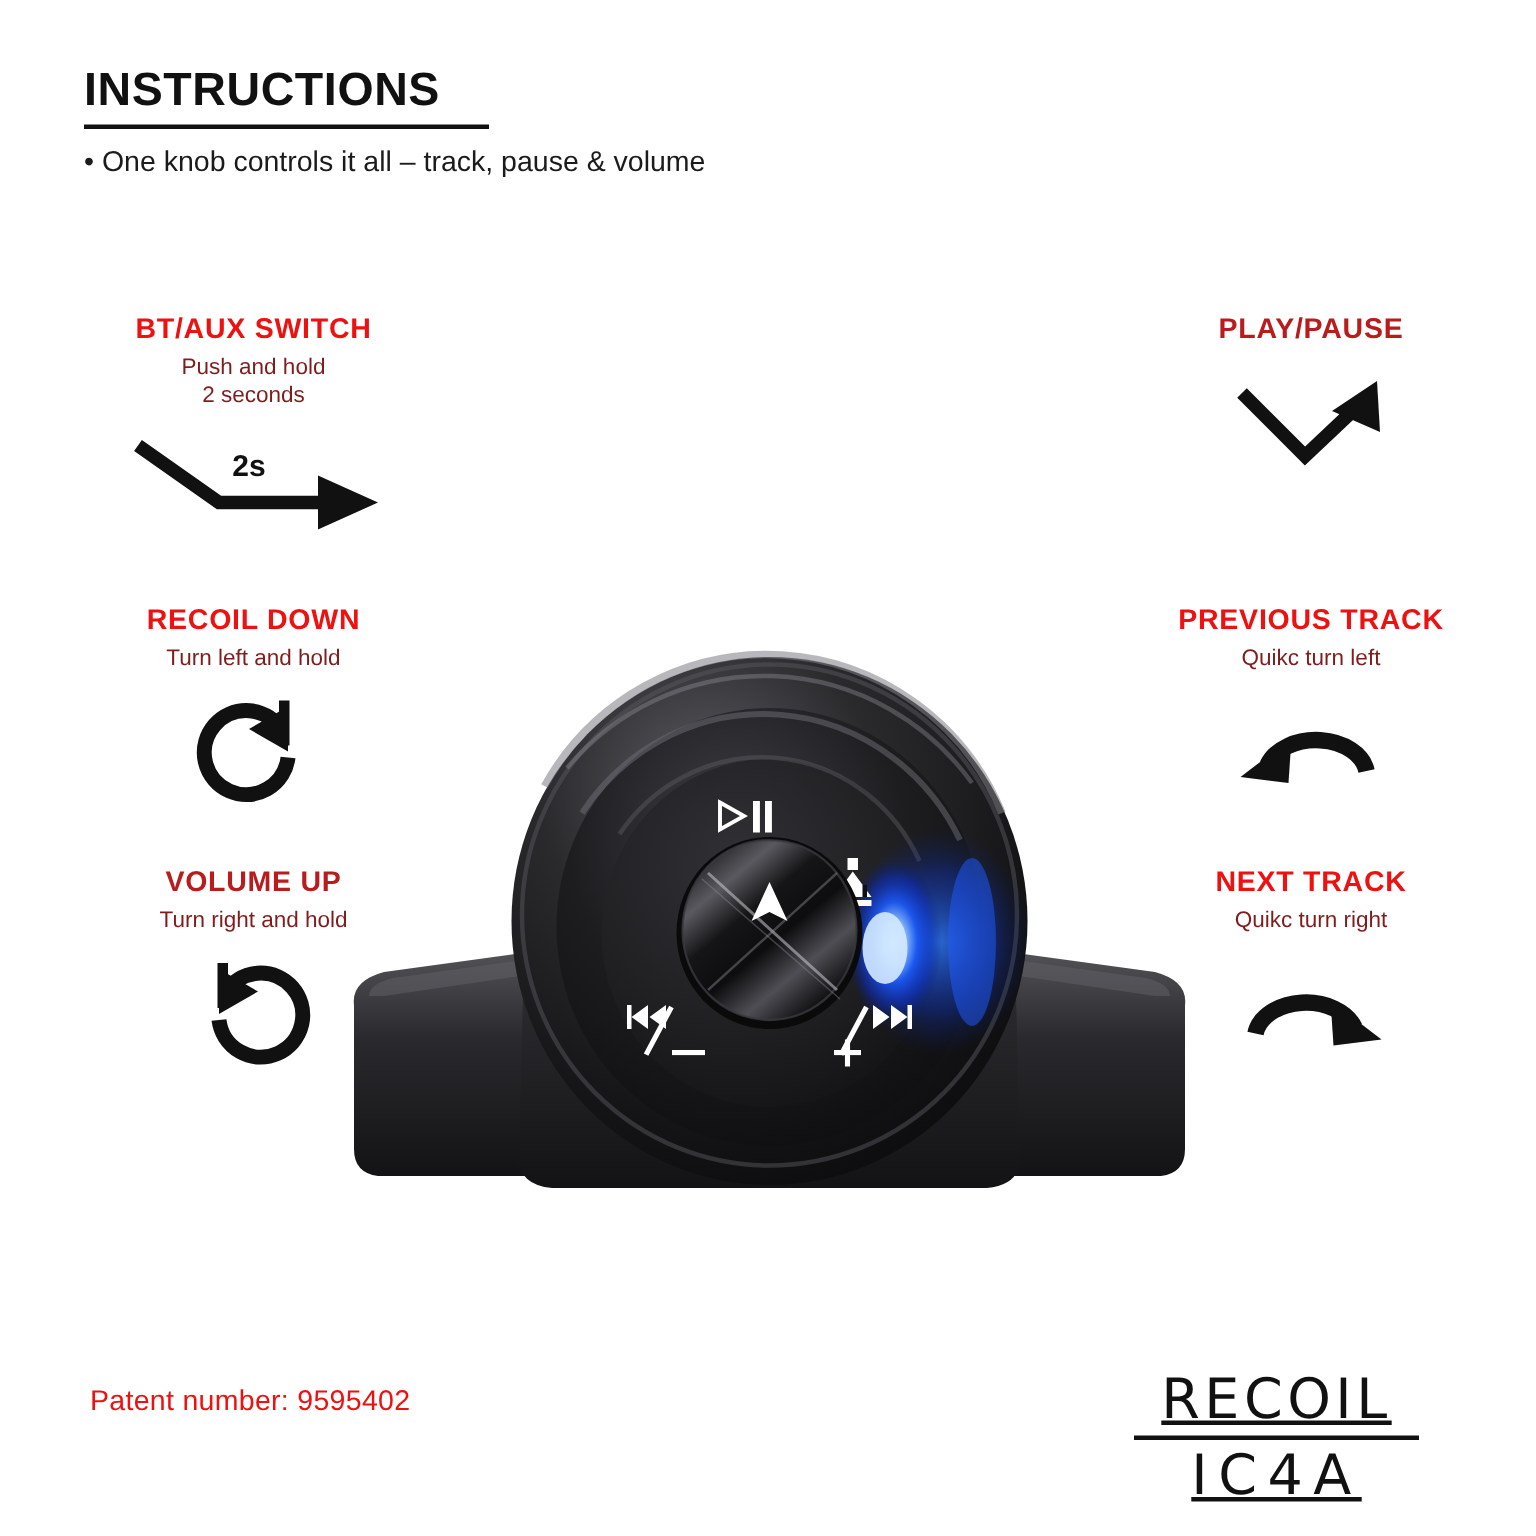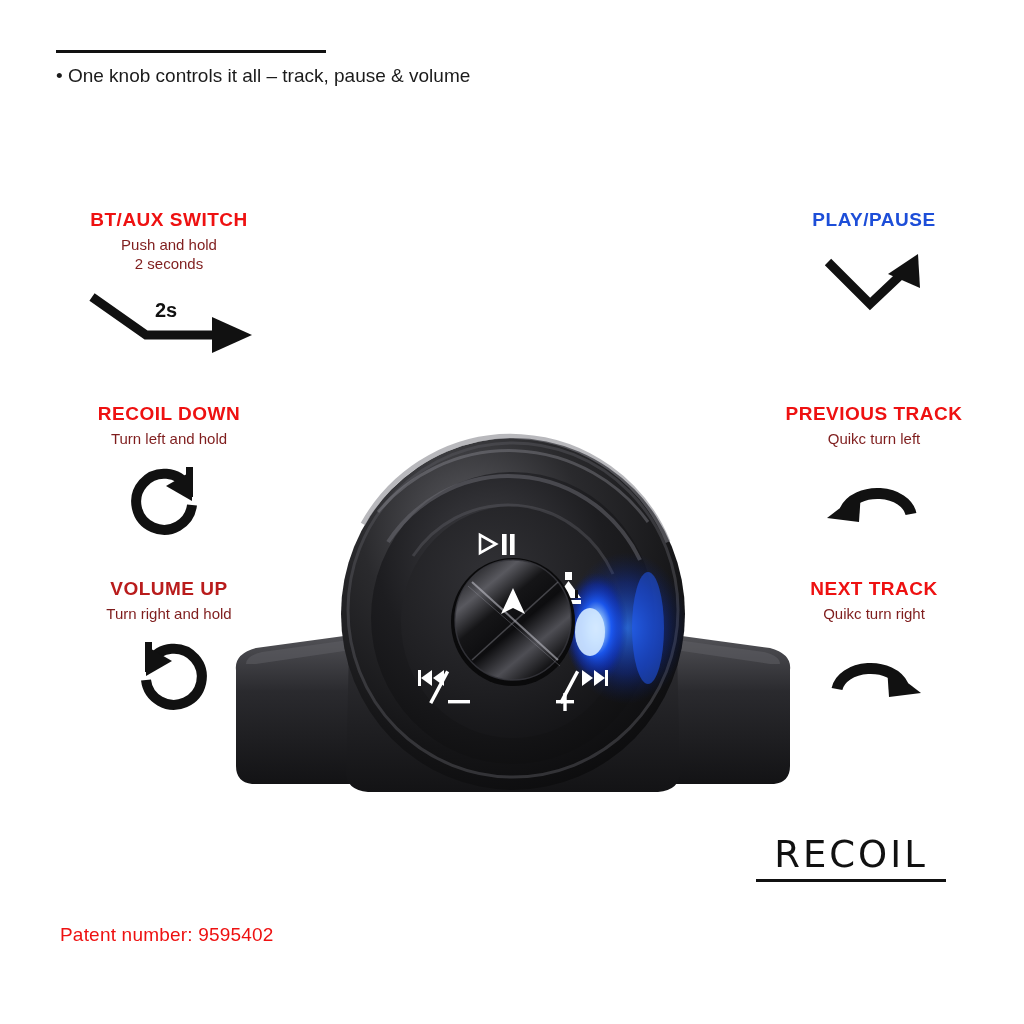--- a/index.html
+++ b/index.html
@@ -87,23 +87,24 @@
   #patent {
     position: absolute;
     left: 60px;
     top: 924px;
     font-size: 19px;
     letter-spacing: 0.2px;
   }
   #brand {
     position: absolute;
     right: 78px;
-    top: 836px;
+    top: 914px;
     text-align: center;
     width: 190px;
+    text-decoration: underline;
   }
   #brand-name {
     font-size: 37px;
     font-weight: normal;
     letter-spacing: 3px;
     line-height: 1;
     color: #111111;
     font-family: "DejaVu Sans", sans-serif;
   }
   #brand-rule {
@@ -116,20 +117,21 @@
     letter-spacing: 7px;
     line-height: 1.05;
     color: #111111;
     font-family: "DejaVu Sans", sans-serif;
   }
 </style>
 </head>
 <body>
 
 <div id="header">
+  <h1 id="page-title">INSTRUCTIONS</h1>
   <div id="title-rule"></div>
   <div id="subtitle">• One knob controls it all – track, pause &amp; volume</div>
 </div>
 
 <div class="block" id="blk-bt">
   <div class="block-title" style="color:#ee1111">BT/AUX SWITCH</div>
   <div class="block-sub">Push and hold
 2 seconds</div>
   <div class="block-icon">
     <svg width="170" height="76" viewBox="0 0 170 76">
@@ -158,21 +160,21 @@
   <div class="block-icon">
     <svg width="86" height="80" viewBox="0 0 86 80">
       <path d="M24 26 A28 28 0 1 1 20 44" fill="none" stroke="#111" stroke-width="10" stroke-linecap="butt"></path>
       <polygon points="20,10 20,40 46,25" fill="#111"></polygon>
       <rect x="19" y="6" width="7" height="30" fill="#111"></rect>
     </svg>
   </div>
 </div>
 
 <div class="block" id="blk-playpause">
-  <div class="block-title" style="color:#1d4ed8">PLAY/PAUSE</div>
+  <div class="block-title" style="color:#b91c1c">PLAY/PAUSE</div>
   <div class="block-icon">
     <svg width="120" height="70" viewBox="0 0 120 70">
       <path d="M14 14 L56 56 L92 22" fill="none" stroke="#111" stroke-width="9" stroke-linecap="butt" stroke-linejoin="miter"></path>
       <polygon points="104,6 106,40 74,26" fill="#111"></polygon>
     </svg>
   </div>
 </div>
 
 <div class="block" id="blk-prev">
   <div class="block-title" style="color:#ee1111">PREVIOUS TRACK</div>
@@ -335,13 +337,14 @@
       </g>
     </g>
   </svg>
 </div>
 
 <div id="patent" style="color:#ee1111">Patent number: 9595402</div>
 
 <div id="brand">
   <div id="brand-name">RECOIL</div>
   <div id="brand-rule"></div>
+  <div id="brand-model">IC4A</div>
 </div>
 
 </body></html>

